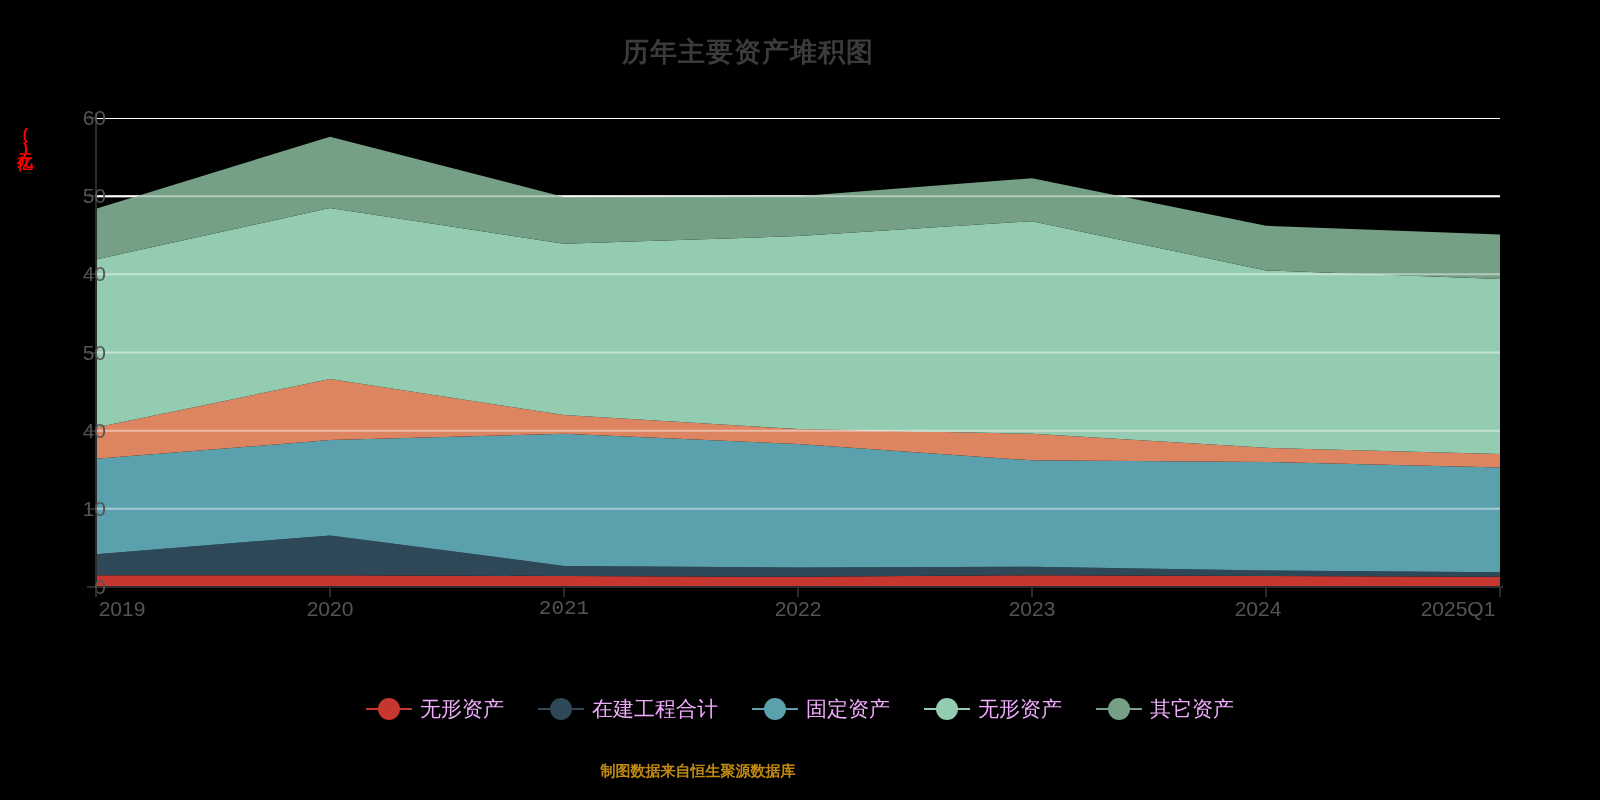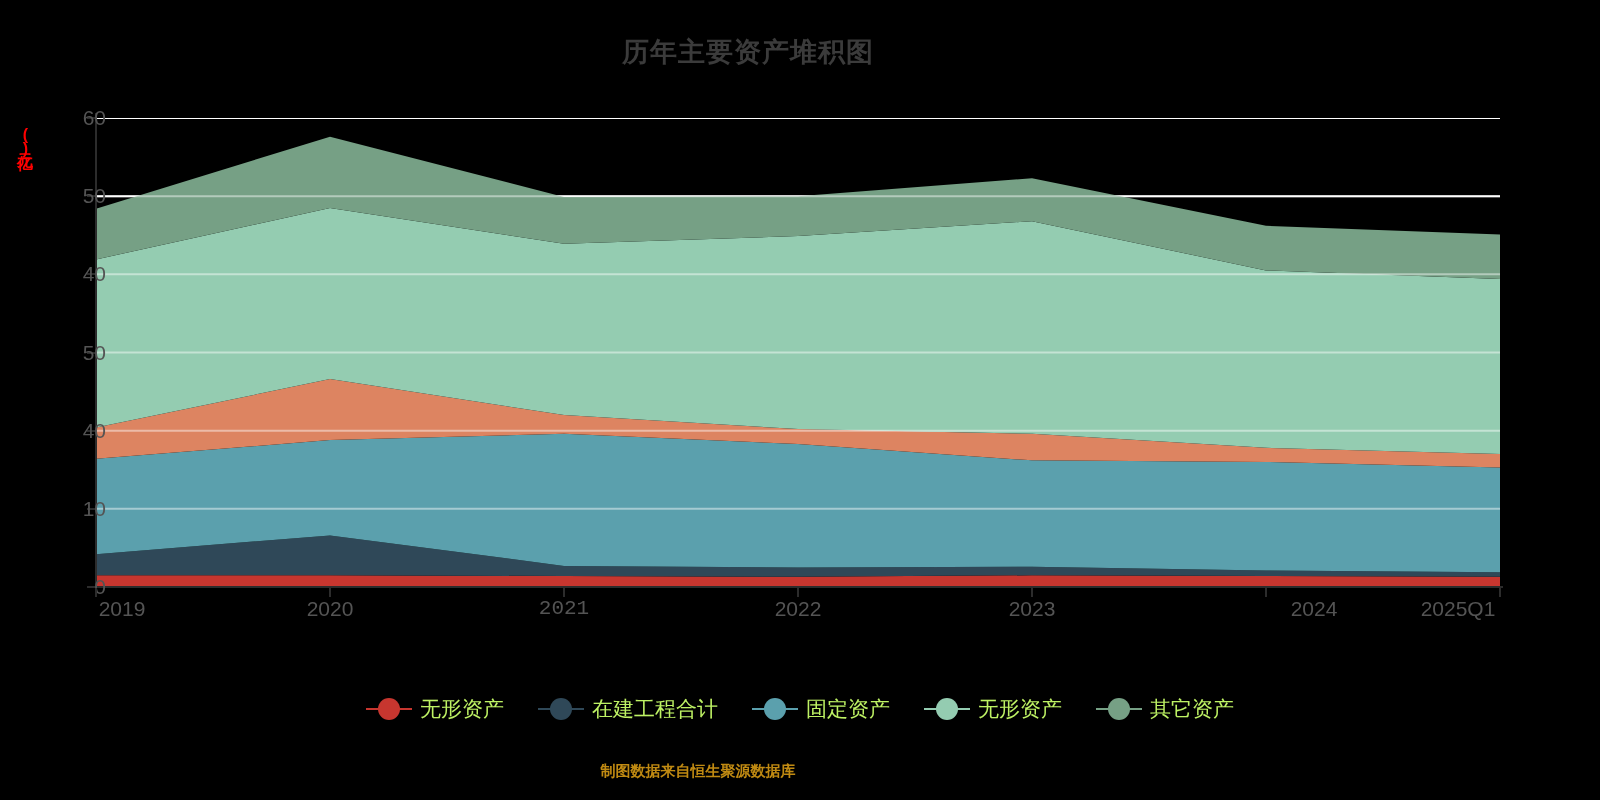--- a/index.html
+++ b/index.html
@@ -153,21 +153,21 @@
   .legend-marker .lmdot {
     position: absolute;
     left: 12px;
     top: 0px;
     width: 22px;
     height: 22px;
     border-radius: 50%;
   }
   .legend-label {
     font-size: 21px;
-    color: #bef264;
+    color: #f0abfc;
     line-height: 22px;
     padding-left: 8px;
   }
 
   
   #footer-note {
     position: absolute;
     left: 0;
     top: 762px;
     width: 1396px;
@@ -233,21 +233,21 @@
       <div class="x-tick-label" style="left: 122px;">2019</div>
       <div class="x-tick-mark" style="left: 329px;"></div>
       <div class="x-tick-label" style="left: 330px;">2020</div>
       <div class="x-tick-mark" style="left: 563px;"></div>
       <div class="x-tick-label" style="left: 564px; font-family: Liberation Mono, monospace;">2021</div>
       <div class="x-tick-mark" style="left: 797px;"></div>
       <div class="x-tick-label" style="left: 798px;">2022</div>
       <div class="x-tick-mark" style="left: 1031px;"></div>
       <div class="x-tick-label" style="left: 1032px;">2023</div>
       <div class="x-tick-mark" style="left: 1265px;"></div>
-      <div class="x-tick-label" style="left: 1314px;">2024</div>
+      <div class="x-tick-label" style="left: 1258px;">2024</div>
       <div class="x-tick-mark" style="left: 1499px;"></div>
       <div class="x-tick-label" style="left: 1458px;">2025Q1</div>
     </div>
 
   <div id="legend">
       <div class="legend-item">
         <span class="legend-marker">
           <span class="lmline" style="background: rgb(199, 54, 47);"></span>
           <span class="lmdot" style="background: rgb(199, 54, 47);"></span>
         </span>

